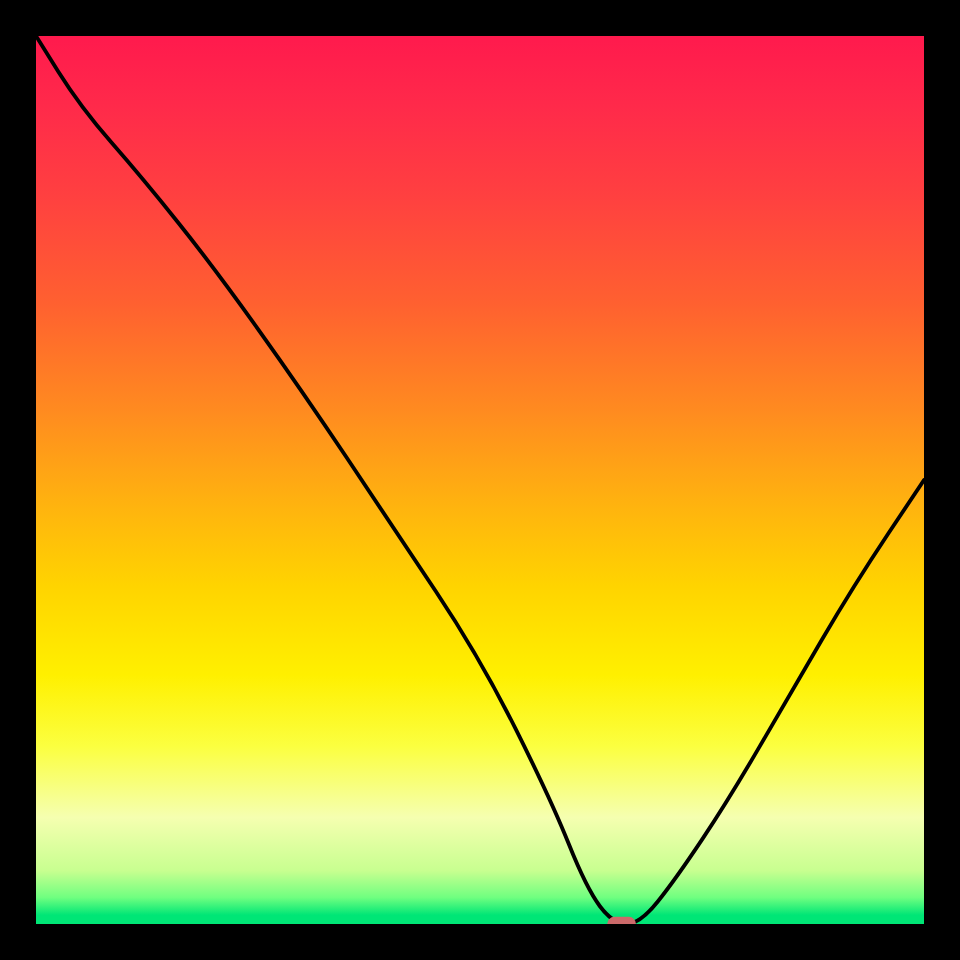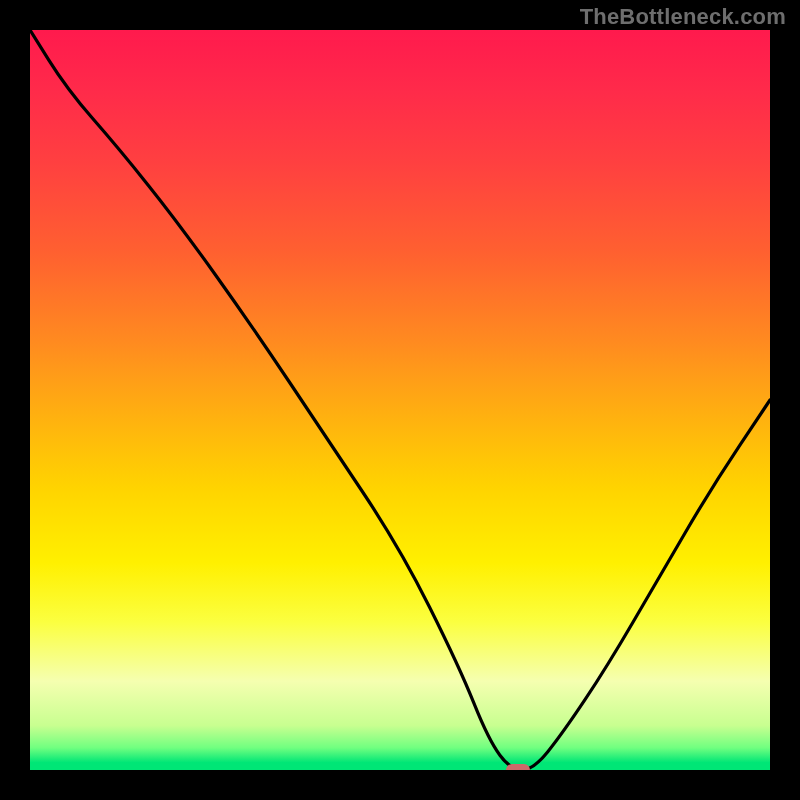--- a/index.html
+++ b/index.html
@@ -70,21 +70,20 @@
     border-radius: 6px;
     background: #cc6a6a;
     transform: translate(-50%, -50%);
     z-index: 5;
   }
 </style>
 </head>
 <body>
 
 <div class="container">
-  <div class="watermark">TheBottleneck.com</div>
 
   <div class="plot-area">
     <div class="gradient"></div>
 
     <svg class="curve" viewBox="0 0 740 740" preserveAspectRatio="none">
       <path fill="none" stroke="#000" stroke-width="3.2" stroke-linecap="round" d="M 0.0 0.0 Q 0.0 0.0 18.5 29.6 Q 37.0 59.2 62.9 88.8 Q 88.8 118.4 118.4 155.4 Q 148.0 192.4 185.0 244.2 Q 222.0 296.0 259.0 351.5 Q 296.0 407.0 333.0 462.5 Q 370.0 518.0 399.6 577.2 Q 429.2 636.4 444.0 673.4 Q 458.8 710.4 469.9 725.2 Q 481.0 740.0 492.1 740.0 Q 503.2 740.0 518.0 721.5 Q 532.8 703.0 555.0 669.7 Q 577.2 636.4 603.1 592.0 Q 629.0 547.6 654.9 503.2 Q 680.8 458.8 710.4 414.4 T 740.0 370.0"></path>
     </svg>
 
     <div class="marker" style="left: 488.4px; top: 740px; background: rgb(204, 106, 106);"></div>
   </div>

